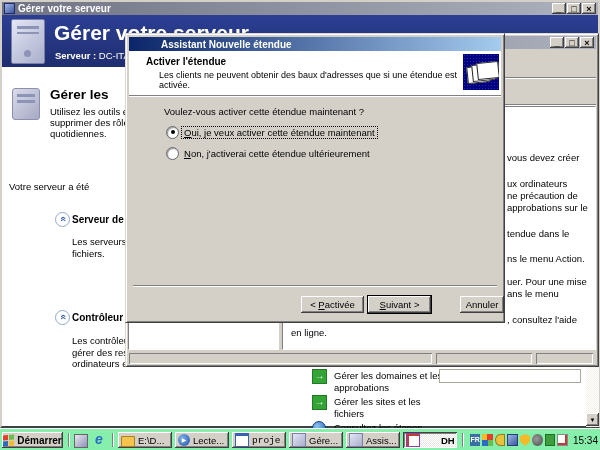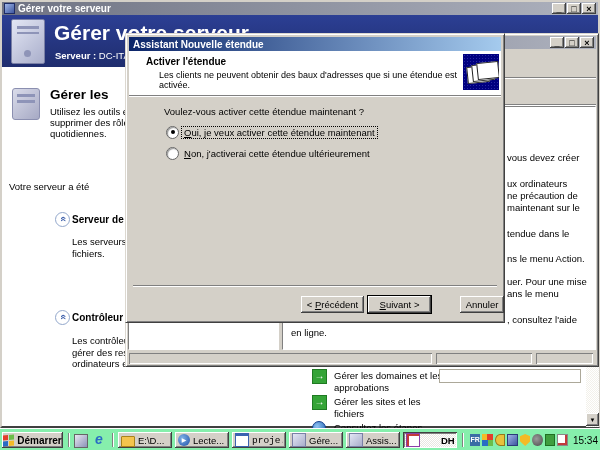--- a/index.html
+++ b/index.html
@@ -133,38 +133,38 @@
       </span>
     </div>
     <div class="abs etch" style="left:2px;right:2px;top:43px;"></div>
     <div class="abs etch" style="left:2px;right:2px;top:70px;"></div>
 
     <div class="abs sunkpane" style="left:2px;top:72px;width:151px;height:244px;box-sizing:border-box;"></div>
     <div class="abs sunkpane" style="left:156px;top:72px;right:2px;height:244px;box-sizing:border-box;overflow:hidden;">
       <div class="abs nowrap" style="left:224px;top:45px;">vous devez créer</div>
       <div class="abs nowrap" style="left:224px;top:71px;">ux ordinateurs</div>
       <div class="abs nowrap" style="left:224px;top:83px;">ne précaution de</div>
-      <div class="abs nowrap" style="left:224px;top:95px;">maintenant sur le</div>
+      <div class="abs nowrap" style="left:224px;top:95px;">approbations sur le</div>
       <div class="abs nowrap" style="left:224px;top:121px;">tendue dans le</div>
       <div class="abs nowrap" style="left:224px;top:146px;">ns le menu Action.</div>
       <div class="abs nowrap" style="left:224px;top:169px;">uer. Pour une mise</div>
       <div class="abs nowrap" style="left:224px;top:181px;">ans le menu</div>
       <div class="abs nowrap" style="left:224px;top:207px;">, consultez l'aide</div>
       <div class="abs nowrap" style="left:8px;top:220px;">en ligne.</div>
     </div>
 
     <div class="abs sunkcell" style="left:3px;top:319px;width:303px;height:11px;"></div>
     <div class="abs sunkcell" style="left:310px;top:319px;width:96px;height:11px;"></div>
     <div class="abs sunkcell" style="left:410px;top:319px;width:57px;height:11px;"></div>
   </div>
 
   <div class="abs win3d" style="left:125px;top:33px;width:378px;height:288px;z-index:3;">
 
     <div class="abs tb tb-active" style="left:3px;top:3px;right:3px;height:14px;">
-      <span style="padding-left:2px;">Assistant Nouvelle étendue</span>
+      <span style="padding-left:2px;margin-left:28px;">Assistant Nouvelle étendue</span>
     </div>
 
     <div class="abs" style="left:3px;top:17px;right:3px;height:44px;background:#fff;">
       <div class="abs nowrap" style="left:17px;top:5px;font-weight:bold;font-size:10px;">Activer l'étendue</div>
       <div class="abs nowrap" style="left:30px;top:19px;font-size:9px;">Les clients ne peuvent obtenir des baux d'adresses que si une étendue est</div>
       <div class="abs nowrap" style="left:30px;top:29px;font-size:9px;">activée.</div>
       <div class="abs" style="left:334px;top:3px;width:36px;height:36px;background:#000080;
                   background-image:radial-gradient(#2929a3 1px,transparent 1px);background-size:3px 3px;overflow:hidden;">
         <div class="folder3d" style="left:4px;top:12px;transform:rotate(-6deg);"></div>
         <div class="folder3d" style="left:9px;top:10px;transform:rotate(-6deg);"></div>
@@ -183,21 +183,21 @@
     </div>
 
     <div class="abs radio" style="left:40px;top:113px;"></div>
     <div class="abs nowrap" style="left:56px;top:114px;padding:0 2px;">
       <span class="ul">N</span><span>on, j'activerai cette étendue ultérieurement</span>
     </div>
 
     <div class="abs etch" style="left:7px;right:7px;top:251px;"></div>
 
     <div class="abs btn3d" style="left:175px;top:262px;width:63px;height:17px;">
-      <span class="nowrap"><span>&lt; </span><span class="ul">P</span><span>récédent</span></span>
+      <span class="nowrap"><span>&lt; </span><span class="ul">P</span><span>activée</span></span>
     </div>
     <div class="abs btn3d btn-default" style="left:242px;top:262px;width:63px;height:17px;">
       <span class="nowrap"><span class="ul">S</span><span>uivant &gt;</span></span>
     </div>
     <div class="abs btn3d" style="left:334px;top:262px;width:44px;height:17px;">
       <span class="nowrap">Annuler</span>
     </div>
   </div>
 
   <div class="abs" style="left:0;top:428px;width:600px;height:22px;background:#86efac;border-top:1px solid #fff;box-sizing:border-box;z-index:4;">

